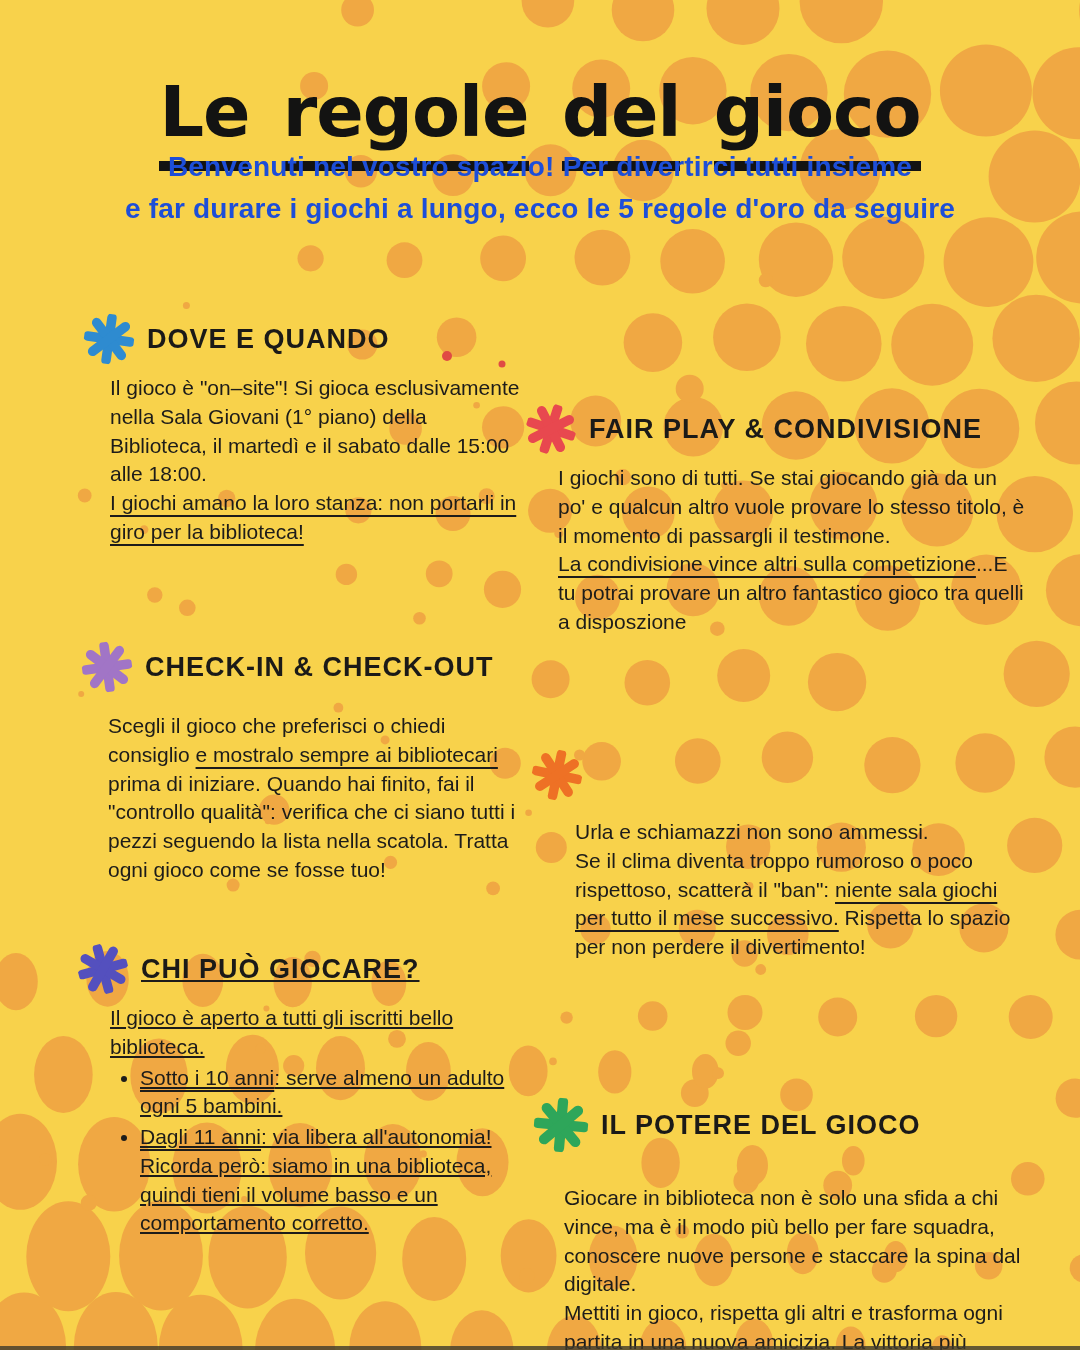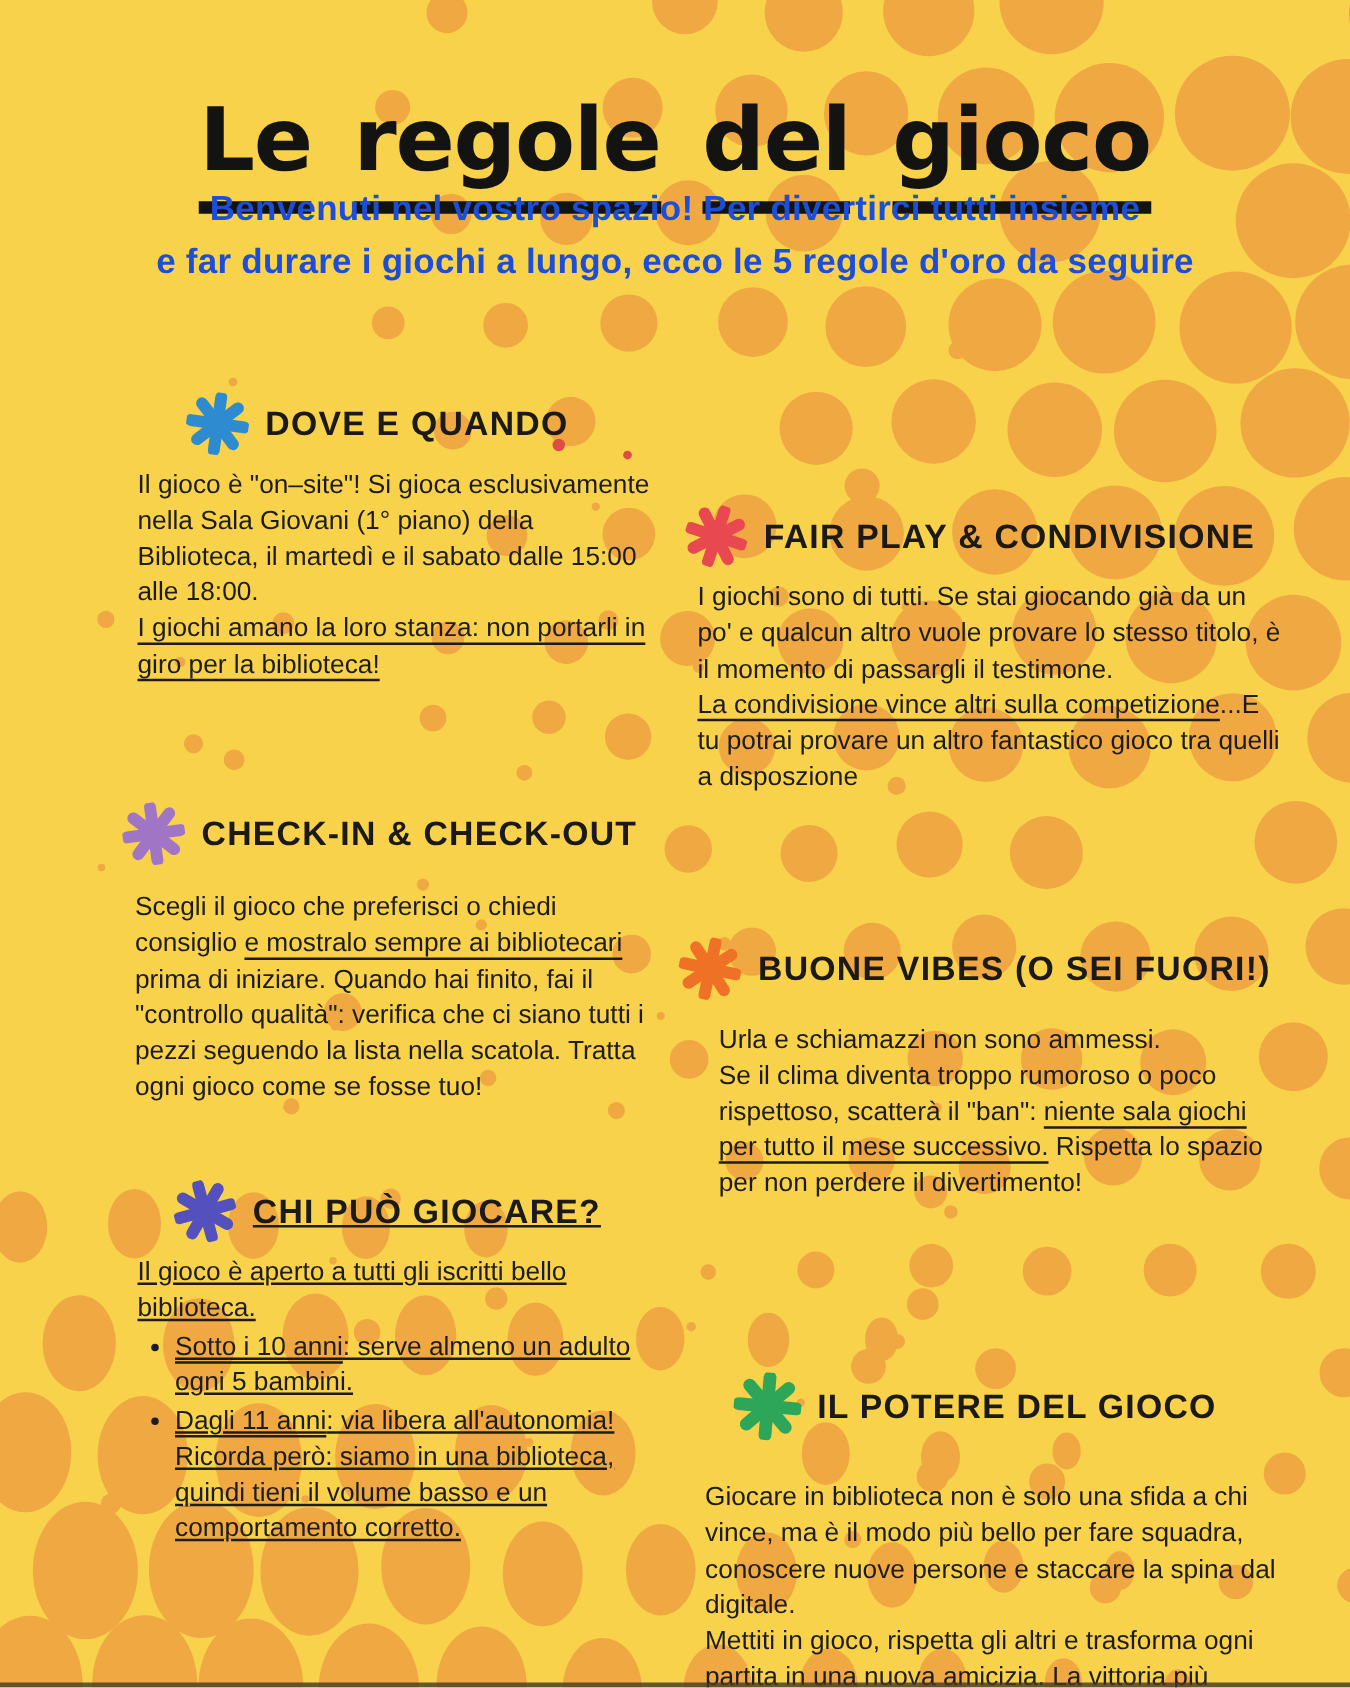--- a/index.html
+++ b/index.html
@@ -19,21 +19,21 @@
   .title .tw{border-bottom:10px solid #131312;padding-bottom:8px;}
 
   
   .subtitle{
     position:absolute;top:146px;left:0;width:100%;text-align:center;
     font-size:28px;font-weight:bold;line-height:1.5;letter-spacing:.2px;color:#1d4ed8;
   }
 
   
   .rule{position:absolute;}
-  .rule-head{display:flex;align-items:center;gap:13px;justify-content:center;}
+  .rule-head{display:flex;align-items:center;gap:13px;}
   .ast{width:50px;height:50px;flex:0 0 auto;}
   .rule-title{margin:0;font-size:27px;font-weight:bold;letter-spacing:1px;color:#1b1a18;}
   .rule-body{margin:10px 0 0 0;font-size:21px;line-height:1.37;}
   .u{text-decoration:underline;text-decoration-thickness:2px;text-underline-offset:5px;}
 
   .s0{left:84px;top:314px;width:436px;}
   .s1{left:526px;top:404px;width:500px;}
   .s2{left:82px;top:642px;width:444px;}
   .s3{left:532px;top:750px;width:496px;}
   .s4{left:78px;top:944px;width:464px;text-decoration:underline;}
@@ -318,21 +318,20 @@
     <section class="rule s3">
       <div class="rule-head">
         <svg class="ast" viewBox="0 0 100 100" aria-hidden="true" style="color: rgb(238, 113, 37);">
           <g stroke="currentColor" stroke-width="19" stroke-linecap="round">
             <line x1="50" y1="7" x2="50" y2="93"></line>
               <line x1="7" y1="50" x2="93" y2="50"></line>
             <line x1="21" y1="21" x2="79" y2="79"></line>
               <line x1="79" y1="21" x2="21" y2="79"></line>
           </g>
         </svg>
-        <h2 class="rule-title">BUONE VIBES (O SEI FUORI!)</h2>
       </div>
       <p class="rule-body"><span>Urla e schiamazzi non sono ammessi.</span><br><span>Se il clima diventa troppo rumoroso o poco rispettoso, scatterà il "ban": </span><span class="u">niente sala giochi per tutto il mese successivo.</span><span> Rispetta lo spazio per non perdere il divertimento!</span></p>
     </section>
 
     <section class="rule s4">
       <div class="rule-head">
         <svg class="ast" viewBox="0 0 100 100" aria-hidden="true" style="color: rgb(84, 80, 190);">
           <g stroke="currentColor" stroke-width="19" stroke-linecap="round">
             <line x1="50" y1="7" x2="50" y2="93"></line>
               <line x1="7" y1="50" x2="93" y2="50"></line>

